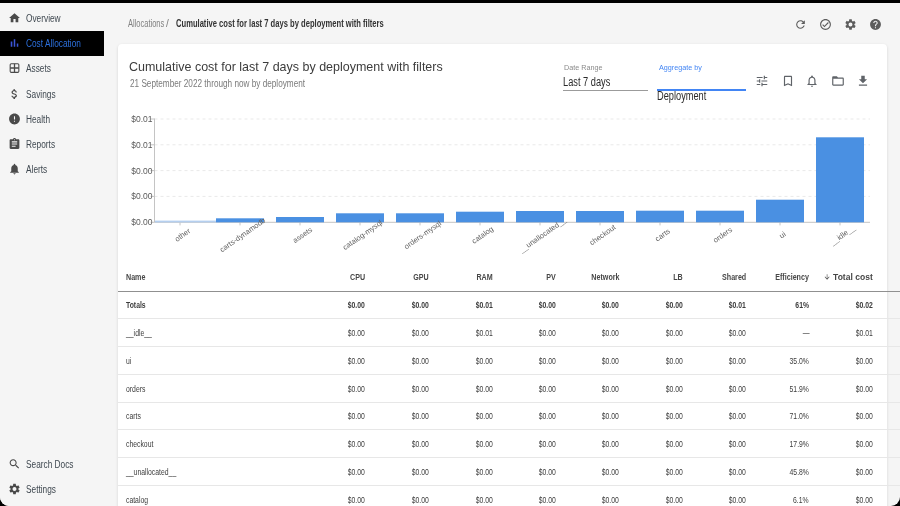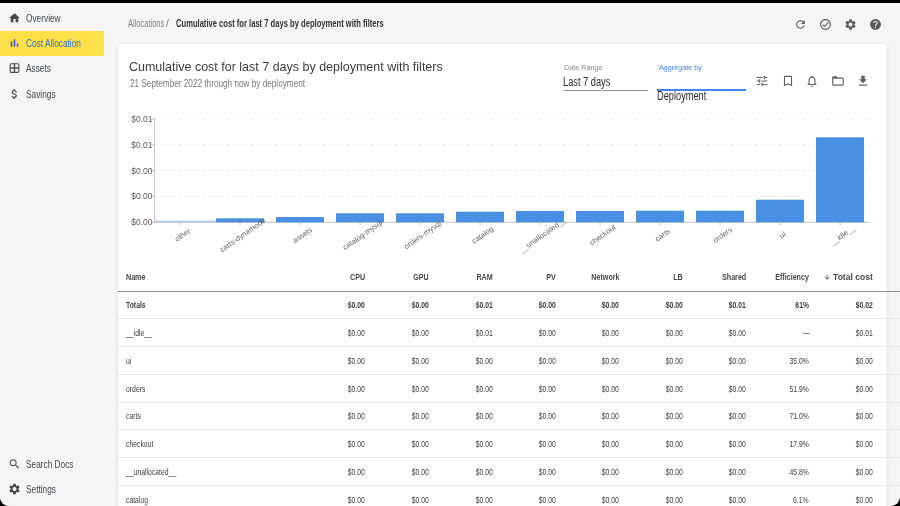--- a/index.html
+++ b/index.html
@@ -8,21 +8,21 @@
   #app { position:absolute; top:2.5px; left:0; width:900px; height:503.5px;
     background:#f5f5f5; border-radius:0 0 9px 9px; overflow:hidden; }
   .cx { display:inline-block; transform-origin:0 50%; white-space:nowrap; }
   
   #side { position:absolute; left:0; top:0; width:112px; height:100%; background:#f5f5f5; }
   .mi { position:absolute; left:0; width:104px; height:25px;padding-left:24px; }
   .mi .micon { position:absolute; left:7.5px; top:50%; transform:translateY(-50%); width:13px; height:13px; }
   .mi .mtxt { position:absolute; left:26px; top:50%; transform:translateY(-50%);
     font-size:10px; color:#3f4850; white-space:nowrap; }
   .mi .mtxt .cx { transform:scaleX(.83); }
-  .mi.active { background:#fde047; }
+  .mi.active { background:#000000; }
   .mi.active .mtxt { color:#2c6fdb; }
   
   #crumb { position:absolute; left:128px; top:15px; font-size:10px; color:#808080; white-space:nowrap; }
   
   #card { position:absolute; left:118px; top:41.5px; width:769px; height:475px;
     background:#fff; box-shadow:0 1px 3px rgba(0,0,0,0.14); border-radius:4px 4px 0 0; }
   #title { position:absolute; left:11px; top:15px; font-size:13.5px; color:#3c3c3c; }
   #subtitle { position:absolute; left:11.5px; top:33.5px; font-size:10px; color:#7a7a7a; }
   .ctrl-label { position:absolute; font-size:8px; color:#8a8a8a; }
   .ctrl-value { position:absolute; font-size:12px; color:#2b2b2b; }
@@ -79,20 +79,38 @@
           <path d="M4 12h16M12 4v16" stroke-width="2.4"></path>
         </svg>
       <span class="mtxt"><span class="cx">Assets</span></span>
     </div>
     <div class="mi" style="top:78.5px">
       <svg class="micon" viewBox="0 0 24 24" fill="#4a4a4a">
           <path d="M11.8 10.9c-2.27-.59-3-1.2-3-2.15 0-1.09 1.01-1.85 2.7-1.85 1.78 0 2.44.85 2.5 2.1h2.21c-.07-1.72-1.12-3.3-3.21-3.81V3h-3v2.16c-1.94.42-3.5 1.68-3.5 3.61 0 2.31 1.91 3.46 4.7 4.13 2.5.6 3 1.48 3 2.41 0 .69-.49 1.79-2.7 1.79-2.06 0-2.87-.92-2.98-2.1H6.32c.12 2.19 1.76 3.42 3.68 3.83V21h3v-2.15c1.95-.37 3.5-1.5 3.5-3.55 0-2.84-2.43-3.81-4.7-4.4z"></path>
         </svg>
       <span class="mtxt"><span class="cx">Savings</span></span>
     </div>
+    <div class="mi" style="top:103.6px">
+      <svg class="micon" viewBox="0 0 24 24" fill="#4a4a4a">
+          <path d="M12 2C6.48 2 2 6.48 2 12s4.48 10 10 10 10-4.48 10-10S17.52 2 12 2zm1 15h-2v-2h2v2zm0-4h-2V7h2v6z"></path>
+        </svg>
+      <span class="mtxt"><span class="cx">Health</span></span>
+    </div>
+    <div class="mi" style="top:128.7px">
+      <svg class="micon" viewBox="0 0 24 24" fill="#4a4a4a">
+          <path d="M19 3h-4.18C14.4 1.84 13.3 1 12 1c-1.3 0-2.4.84-2.82 2H5c-1.1 0-2 .9-2 2v14c0 1.1.9 2 2 2h14c1.1 0 2-.9 2-2V5c0-1.1-.9-2-2-2zm-7 0c.55 0 1 .45 1 1s-.45 1-1 1-1-.45-1-1 .45-1 1-1zm2 14H7v-2h7v2zm3-4H7v-2h10v2zm0-4H7V7h10v2z"></path>
+        </svg>
+      <span class="mtxt"><span class="cx">Reports</span></span>
+    </div>
+    <div class="mi" style="top:153.8px">
+      <svg class="micon" viewBox="0 0 24 24" fill="#4a4a4a">
+          <path d="M12 22c1.1 0 2-.9 2-2h-4c0 1.1.9 2 2 2zm6-6v-5c0-3.07-1.63-5.64-4.5-6.32V4c0-.83-.67-1.5-1.5-1.5s-1.5.67-1.5 1.5v.68C7.64 5.36 6 7.92 6 11v5l-2 2v1h16v-1l-2-2z"></path>
+        </svg>
+      <span class="mtxt"><span class="cx">Alerts</span></span>
+    </div>
 
     <div class="mi" style="top:449px">
       <svg class="micon" viewBox="0 0 24 24" fill="#4a4a4a">
           <path d="M15.5 14h-.79l-.28-.27C15.41 12.59 16 11.11 16 9.5 16 5.91 13.09 3 9.5 3S3 5.91 3 9.5 5.91 16 9.5 16c1.61 0 3.09-.59 4.23-1.57l.27.28v.79l5 4.99L20.49 19l-4.99-5zm-6 0C7.01 14 5 11.99 5 9.5S7.01 5 9.5 5 14 7.01 14 9.5 11.99 14 9.5 14z"></path>
         </svg>
       <span class="mtxt"><span class="cx">Search Docs</span></span>
     </div>
     <div class="mi" style="top:474px">
       <svg class="micon" viewBox="0 0 24 24" fill="#4a4a4a">
           <path d="M19.14 12.94c.04-.3.06-.61.06-.94 0-.32-.02-.64-.07-.94l2.03-1.58c.18-.14.23-.41.12-.61l-1.92-3.32c-.12-.22-.37-.29-.59-.22l-2.39.96c-.5-.38-1.03-.7-1.62-.94l-.36-2.54c-.04-.24-.24-.41-.48-.41h-3.84c-.24 0-.43.17-.47.41l-.36 2.54c-.59.24-1.13.57-1.62.94l-2.39-.96c-.22-.08-.47 0-.59.22L2.74 8.87c-.12.21-.08.47.12.61l2.03 1.58c-.05.3-.09.63-.09.94s.02.64.07.94l-2.03 1.58c-.18.14-.23.41-.12.61l1.92 3.32c.12.22.37.29.59.22l2.39-.96c.5.38 1.03.7 1.62.94l.36 2.54c.05.24.24.41.48.41h3.84c.24 0 .44-.17.47-.41l.36-2.54c.59-.24 1.13-.56 1.62-.94l2.39.96c.22.08.47 0 .59-.22l1.92-3.32c.12-.22.07-.47-.12-.61l-2.01-1.58zM12 15.6c-1.98 0-3.6-1.62-3.6-3.6s1.62-3.6 3.6-3.6 3.6 1.62 3.6 3.6-1.62 3.6-3.6 3.6z"></path>

